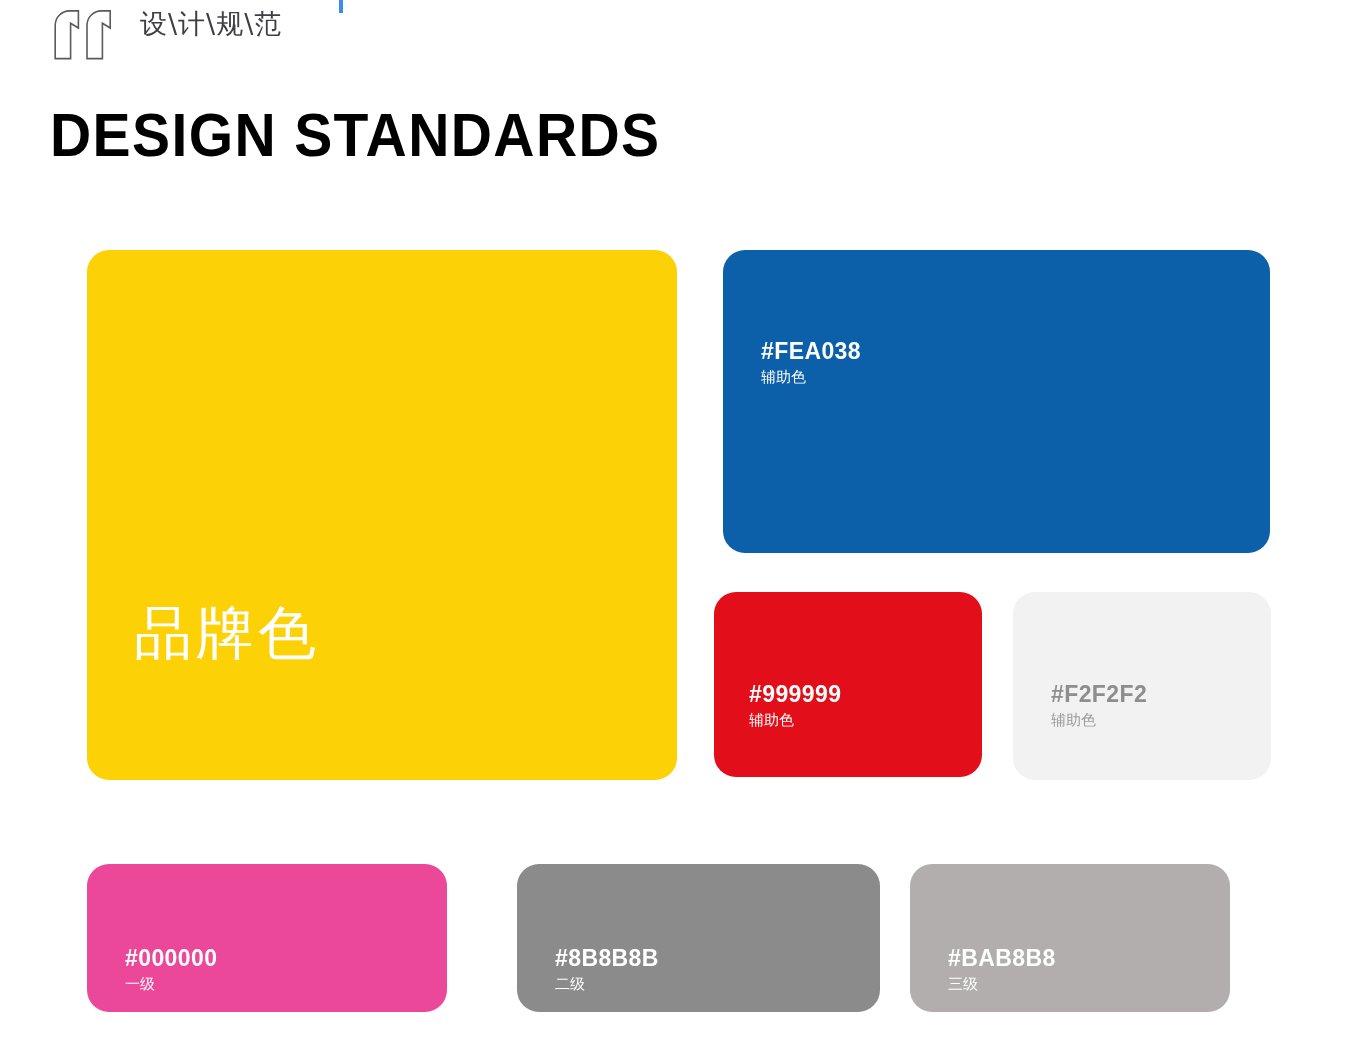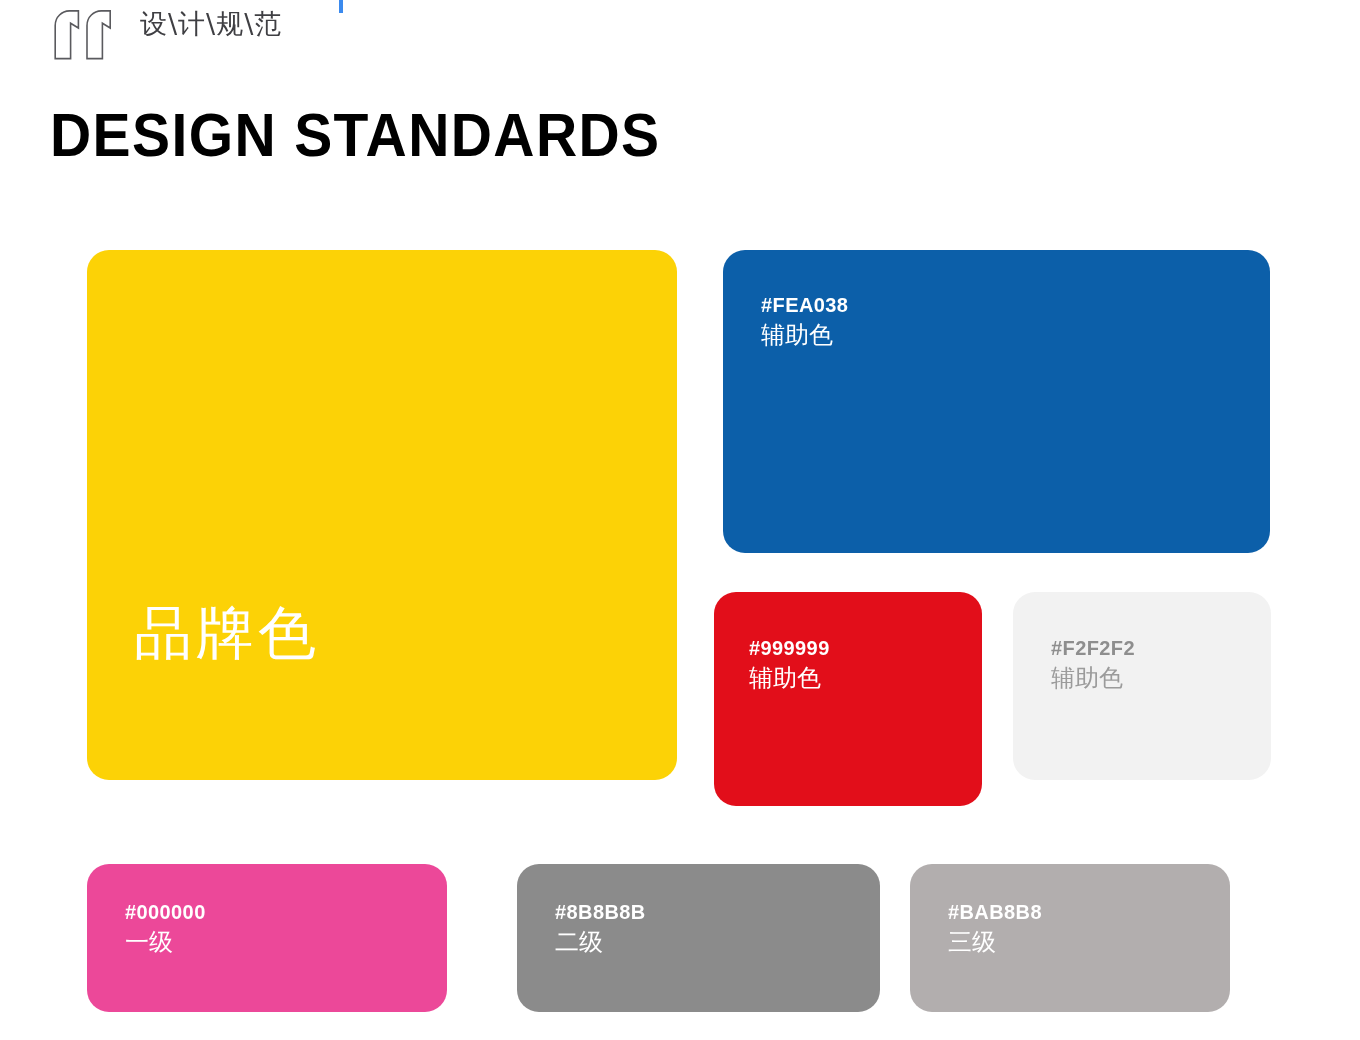--- a/index.html
+++ b/index.html
@@ -67,28 +67,29 @@
   .swatch {
     position: absolute;
     border-radius: 22px;
     box-sizing: border-box;
   }
   .swatch-text {
     position: absolute;
     left: 38px;
   }
   .swatch-hex {
-    font-size: 20px;
+    font-size: 23px;
     font-weight: bold;
     line-height: 1.35;
     letter-spacing: 0.4px;
     white-space: nowrap;
+    margin-top: 44px;
   }
   .swatch-role {
-    font-size: 24px;
+    font-size: 15px;
     font-weight: 400;
     line-height: 1.4;
     white-space: nowrap;
     font-family: "DejaVu Sans", "Liberation Sans", sans-serif;
   }
 
   
   #swatch-brand {
     left: 87px;
     top: 250px;
@@ -118,21 +119,21 @@
   }
   #swatch-blue .swatch-text { top: 42px; }
   #swatch-blue .swatch-hex,
   #swatch-blue .swatch-role { color: #ffffff; }
 
   
   #swatch-red {
     left: 714px;
     top: 592px;
     width: 268px;
-    height: 214px;
+    height: 185px;
     background: #e20e1a;
   }
   #swatch-red .swatch-text { top: 43px; left: 35px; }
   #swatch-red .swatch-hex,
   #swatch-red .swatch-role { color: #ffffff; }
 
   
   #swatch-f2 {
     left: 1013px;
     top: 592px;

